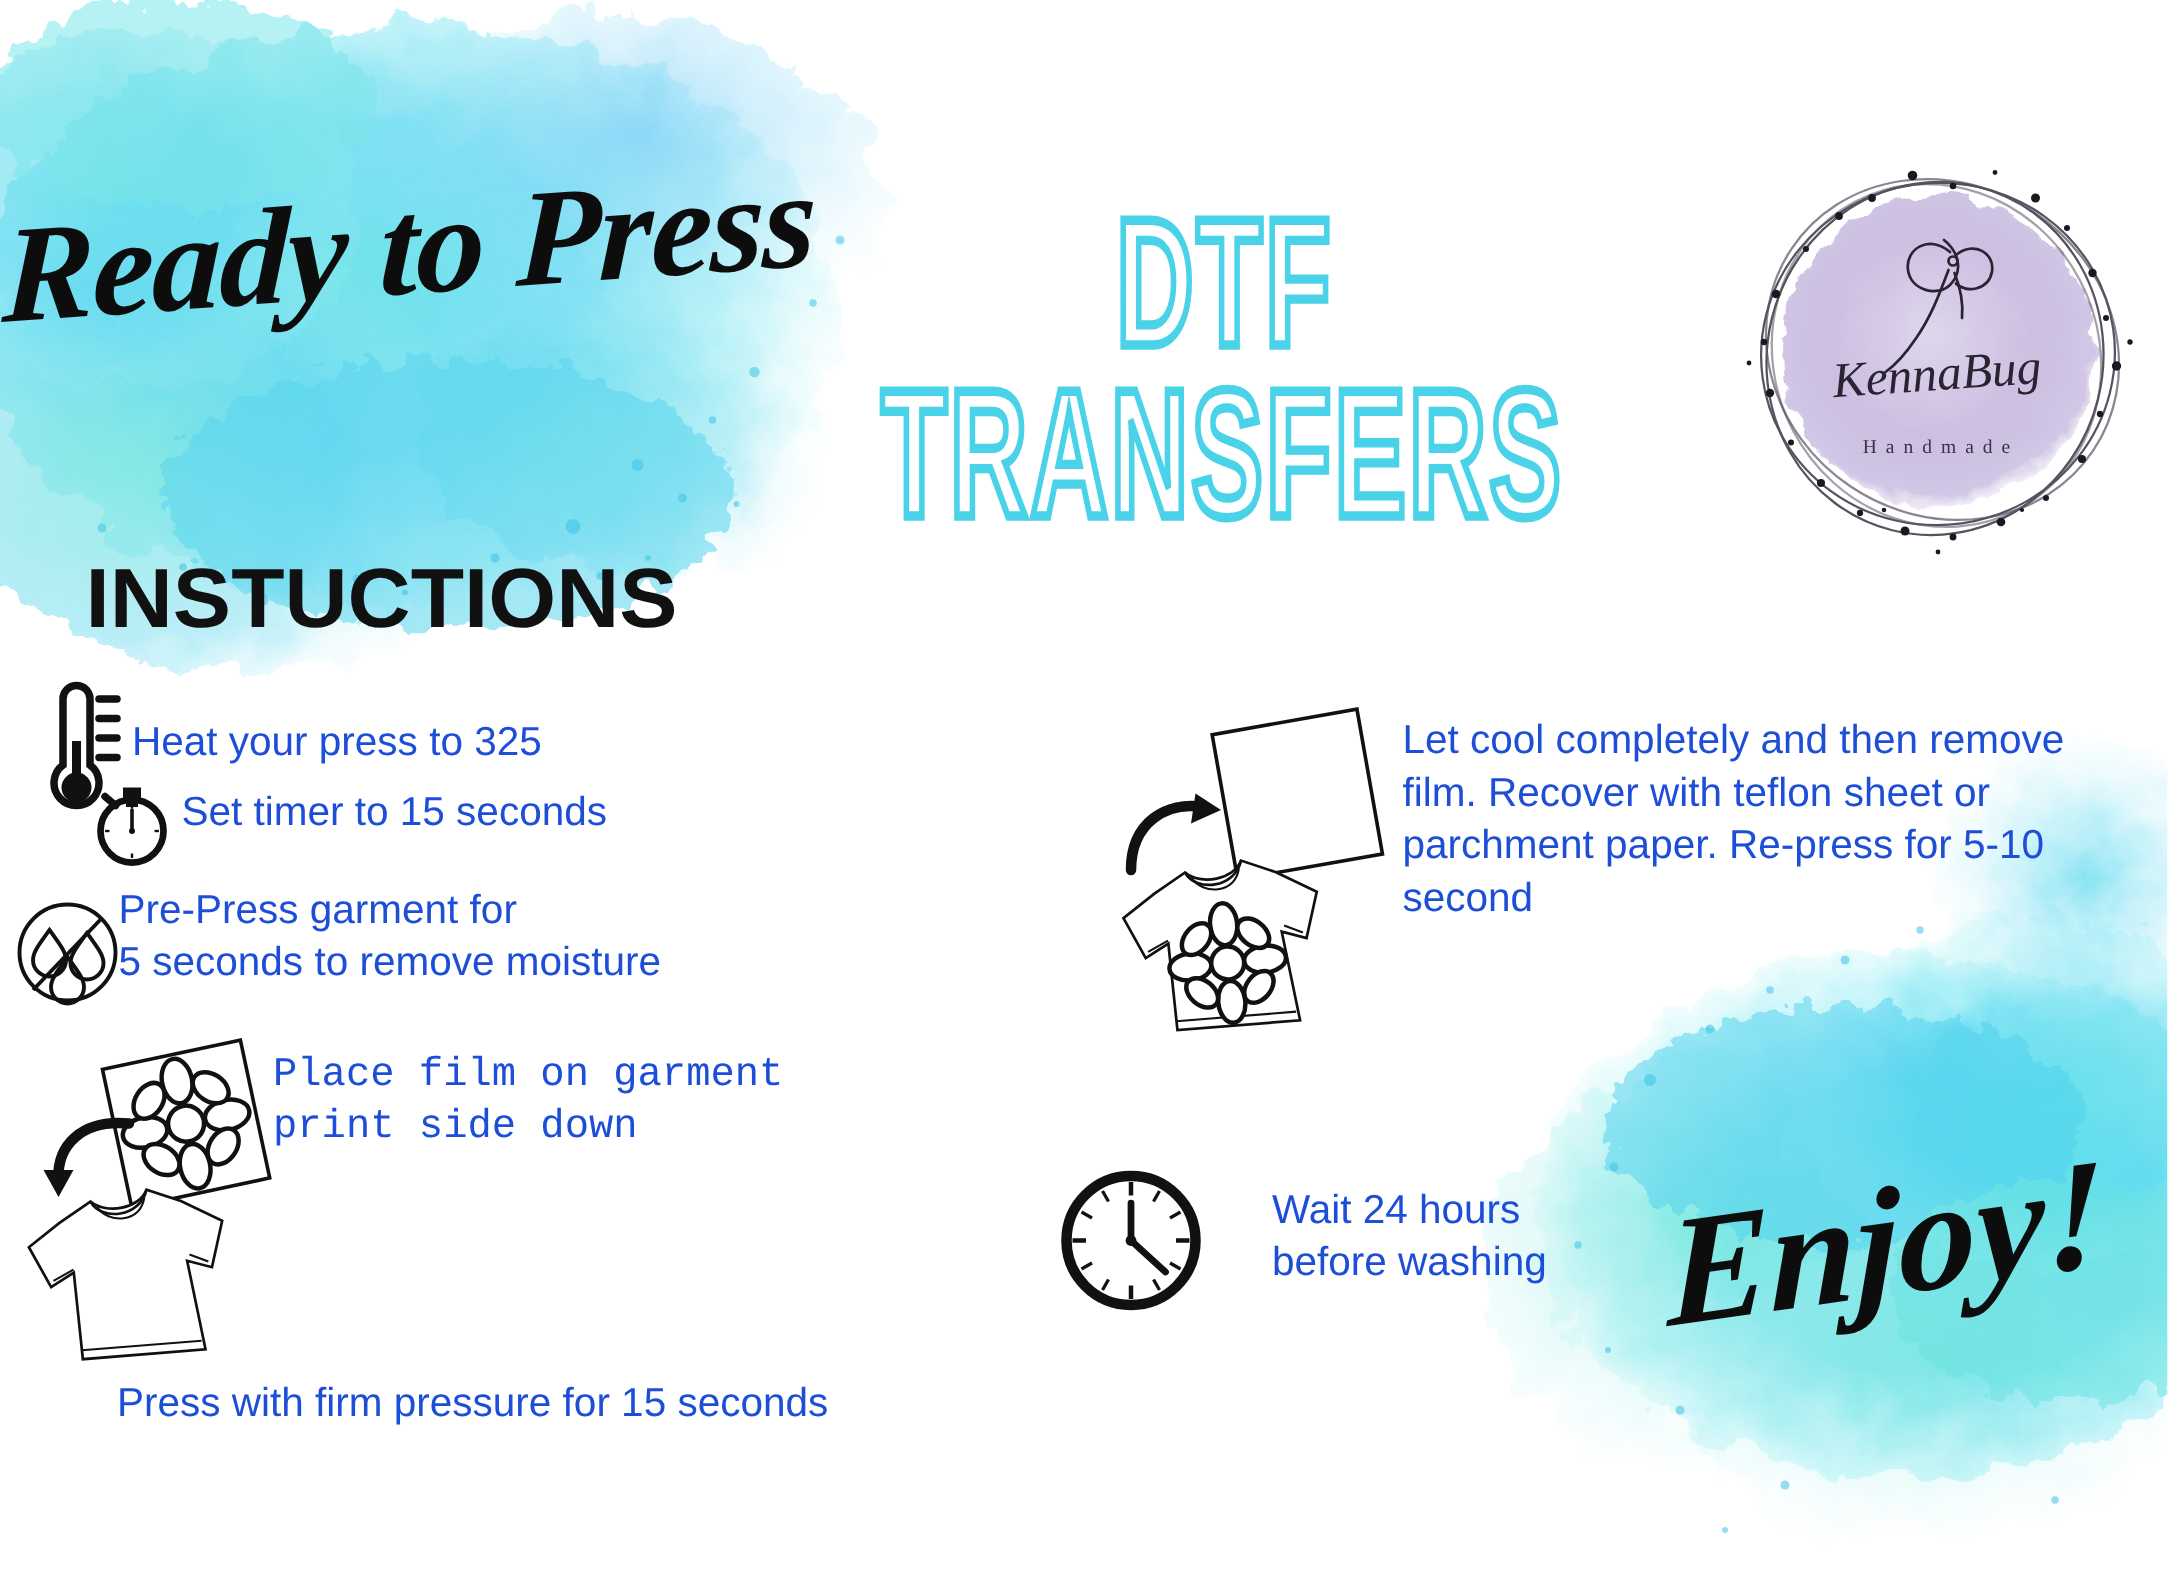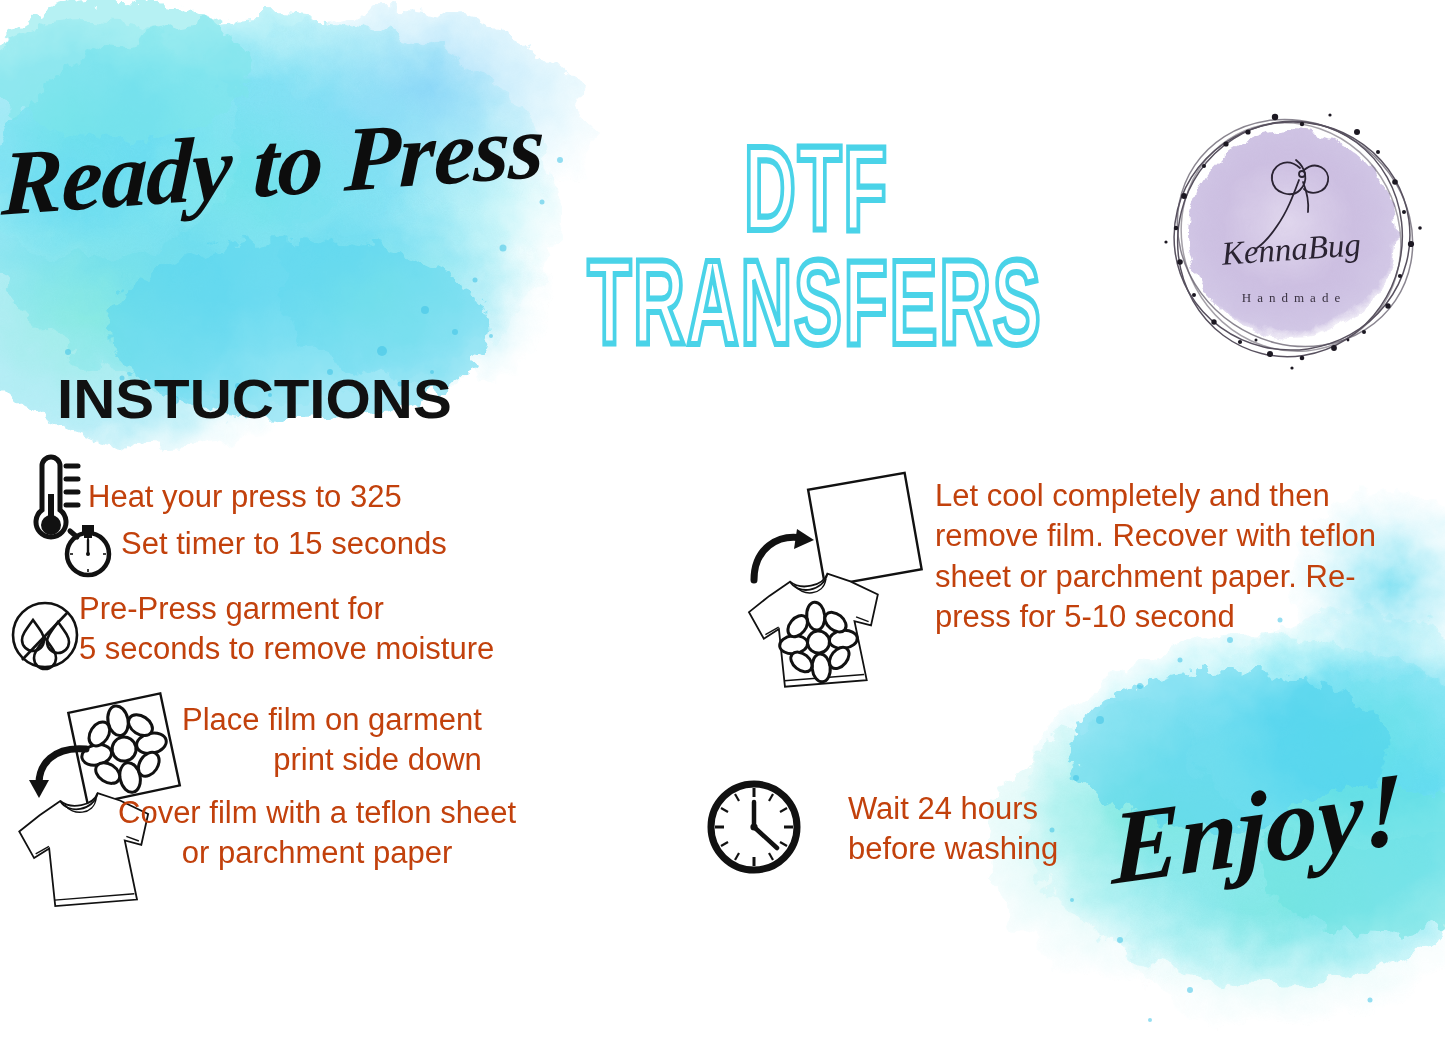--- a/index.html
+++ b/index.html
@@ -39,27 +39,27 @@
     font-family:"Liberation Sans",sans-serif;
   }
 
   
   #logo{position:absolute;left:1152px;top:96px;width:280px;height:280px;}
   #logo svg{display:block;}
   .logo-name{font-family:"Liberation Serif",serif;font-style:italic;font-size:33px;fill:#2a2332;}
   .logo-sub{font-family:"Liberation Serif",serif;font-size:13px;letter-spacing:6px;fill:#3a3242;}
 
   
-  .itext{position:absolute;color:#c2410c;font-size:31px;line-height:1.30;white-space:pre;
+  .itext{position:absolute;color:#1d4ed8;font-size:27px;line-height:1.30;white-space:pre;
          font-family:"Liberation Sans",sans-serif;}
 
   #txt-heat{left:88px;top:477px;}
   #txt-timer{left:121px;top:524px;text-align:right;}
   #txt-prepress{left:79px;top:589px;}
-  #txt-place{left:182px;top:700px;text-align:right;}
+  #txt-place{left:182px;top:700px;text-align:left;font-family:Liberation Mono, monospace;}
   #txt-cover{left:118px;top:793px;text-align:center;}
   #txt-press-firm{left:78px;top:918px;}
 
   #txt-right-block{left:935px;top:476px;width:460px;text-align:left;white-space:normal;}
   #txt-wait{left:848px;top:789px;}
 
   
   .icon{position:absolute;}
   .icon svg{display:block;overflow:visible;}
 
@@ -428,22 +428,21 @@
       <circle cx="51" cy="51" r="3.6" fill="#111"></circle>
     </svg>
   </div>
 
   <div class="itext" id="txt-heat">Heat your press to 325</div>
   <div class="itext" id="txt-timer">Set timer to 15 seconds</div>
   <div class="itext" id="txt-prepress">Pre-Press garment for
 5 seconds to remove moisture</div>
   <div class="itext" id="txt-place">Place film on garment
 print side down</div>
-  <div class="itext" id="txt-cover">Cover film with a teflon sheet
-or parchment paper</div>
+  <div class="itext" id="txt-press-firm">Press with firm pressure for 15 seconds</div>
 
   <div class="itext" id="txt-right-block">Let cool completely and then remove film. Recover with teflon sheet or parchment paper. Re-press for 5-10 second</div>
   <div class="itext" id="txt-wait">Wait 24 hours
 before washing</div>
 
   <div id="enjoy">
     <svg width="300" height="150" viewBox="0 0 300 150">
       <text x="6" y="104" font-family="Liberation Serif, serif" font-style="italic" font-weight="700" font-size="104" fill="#0d0d0d" transform="rotate(-8 6 104) skewX(-8)">Enjoy!</text>
     </svg>
   </div>

